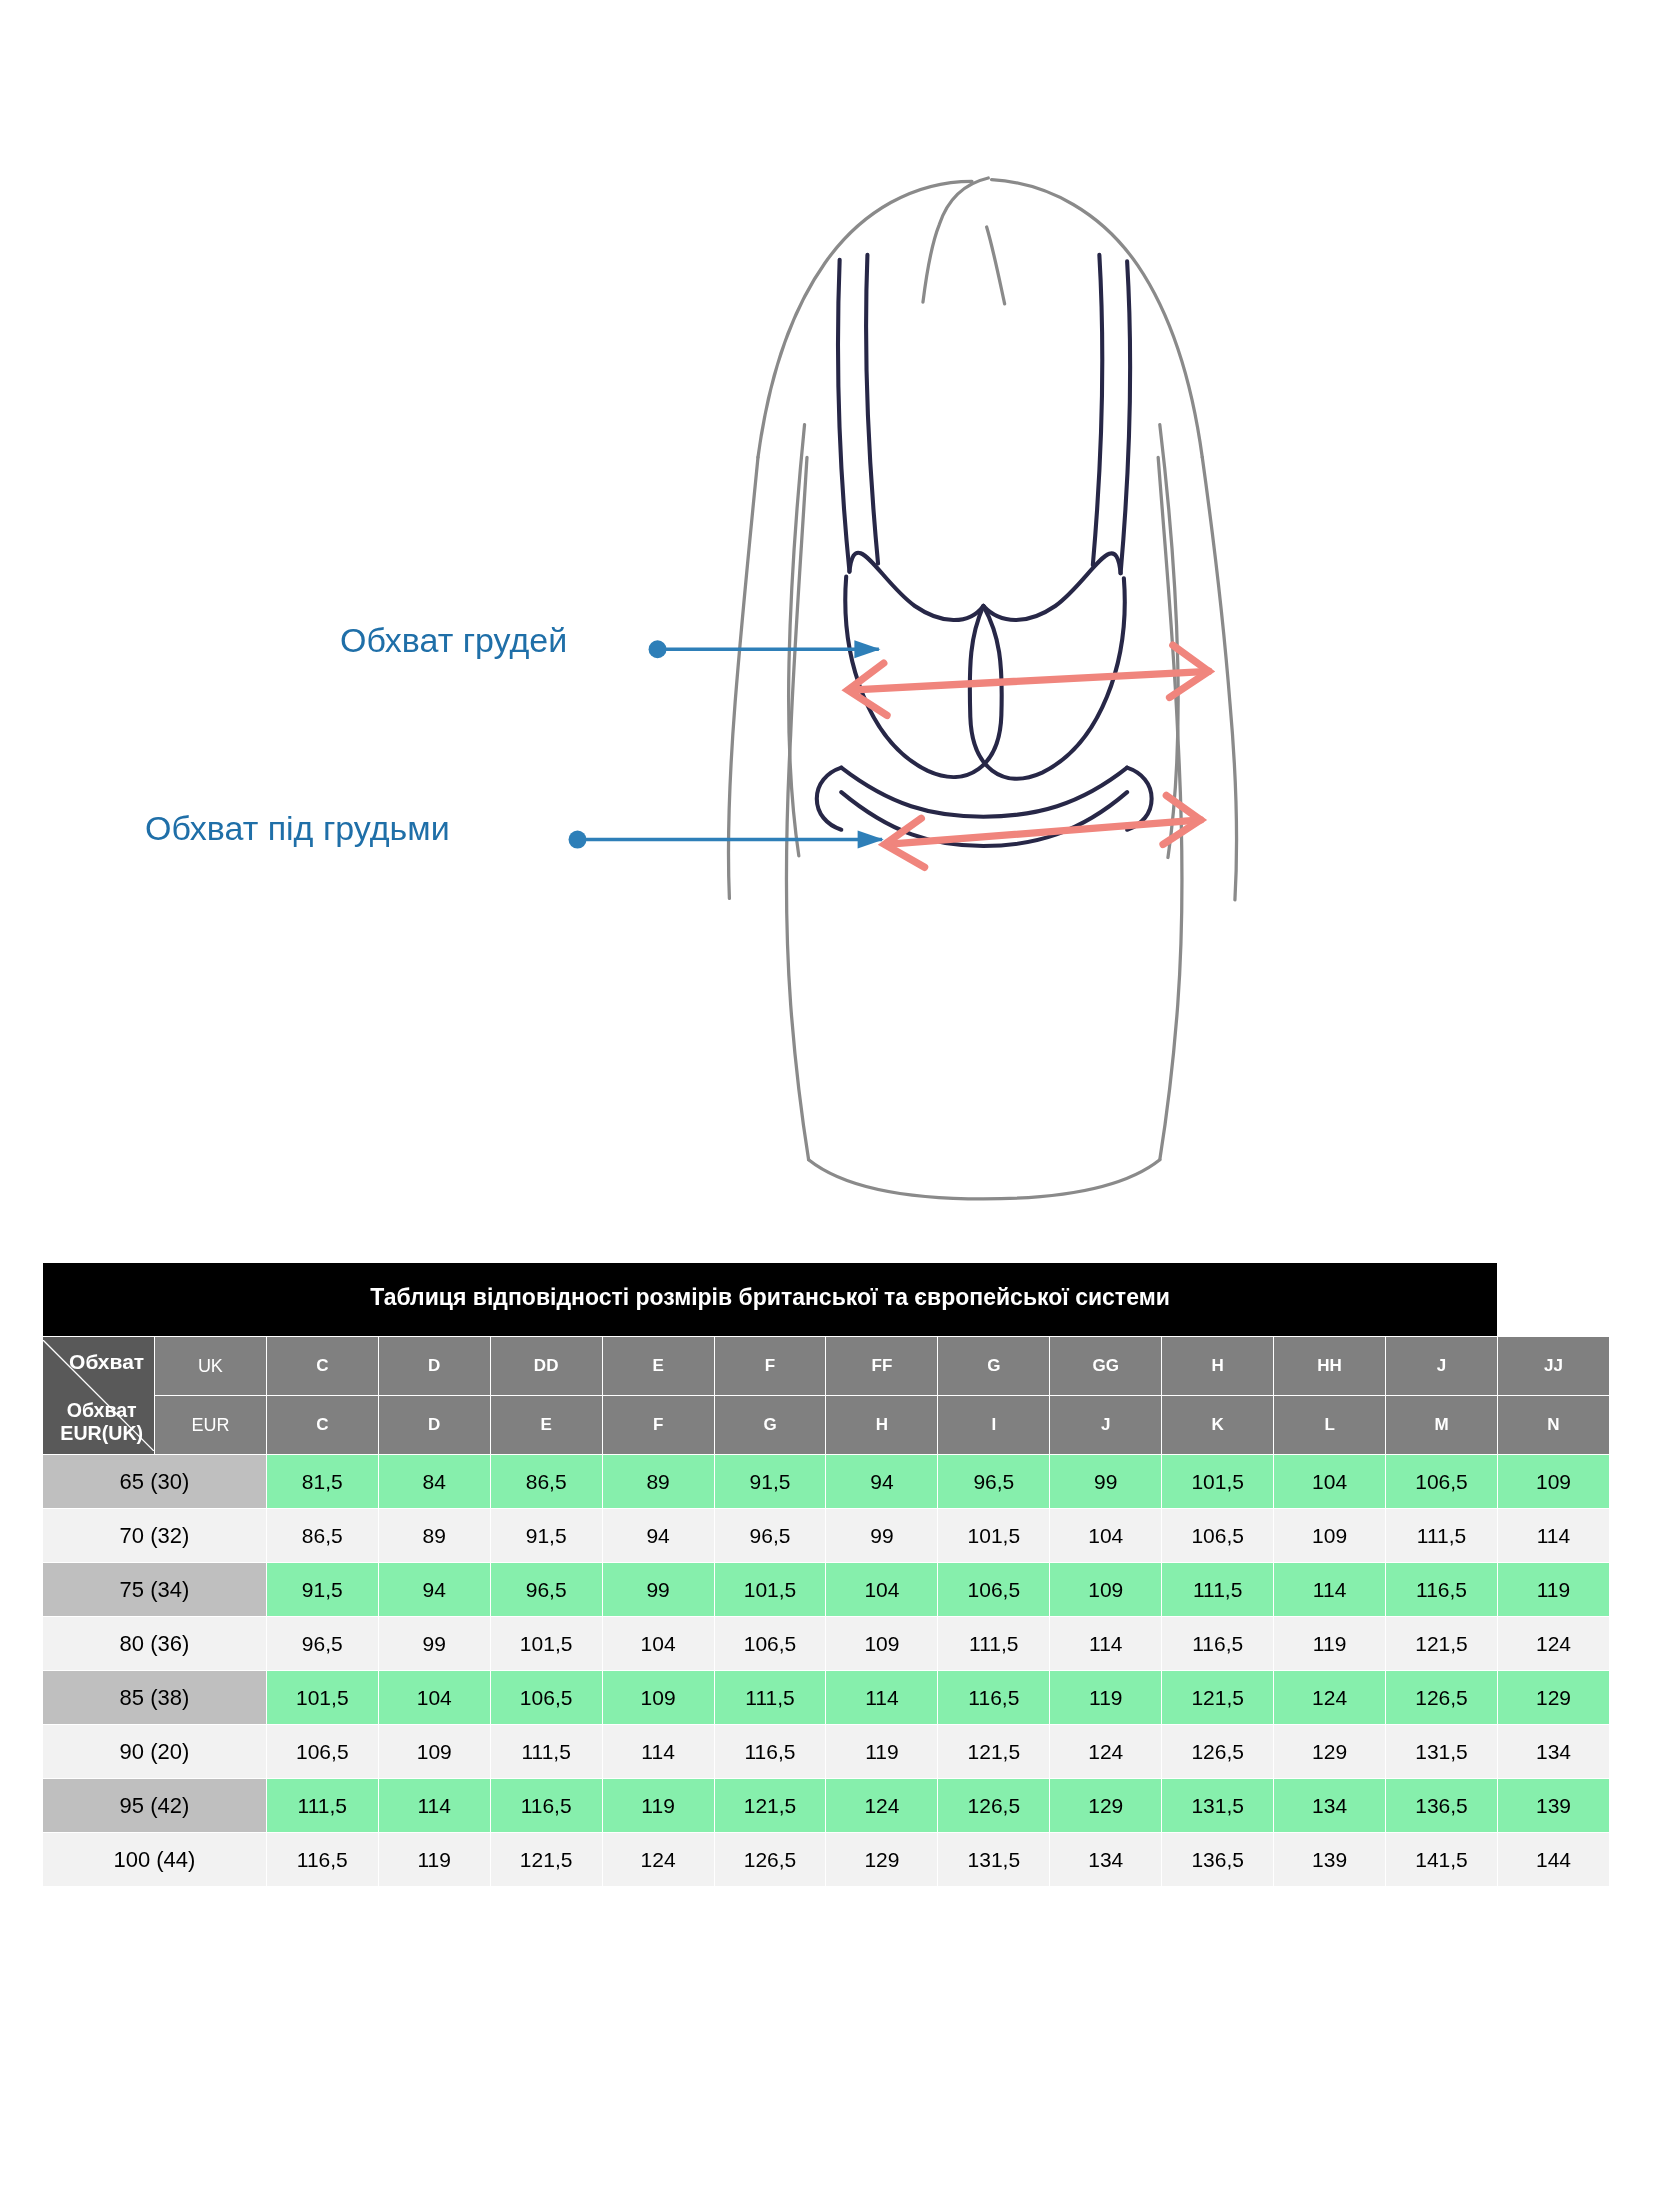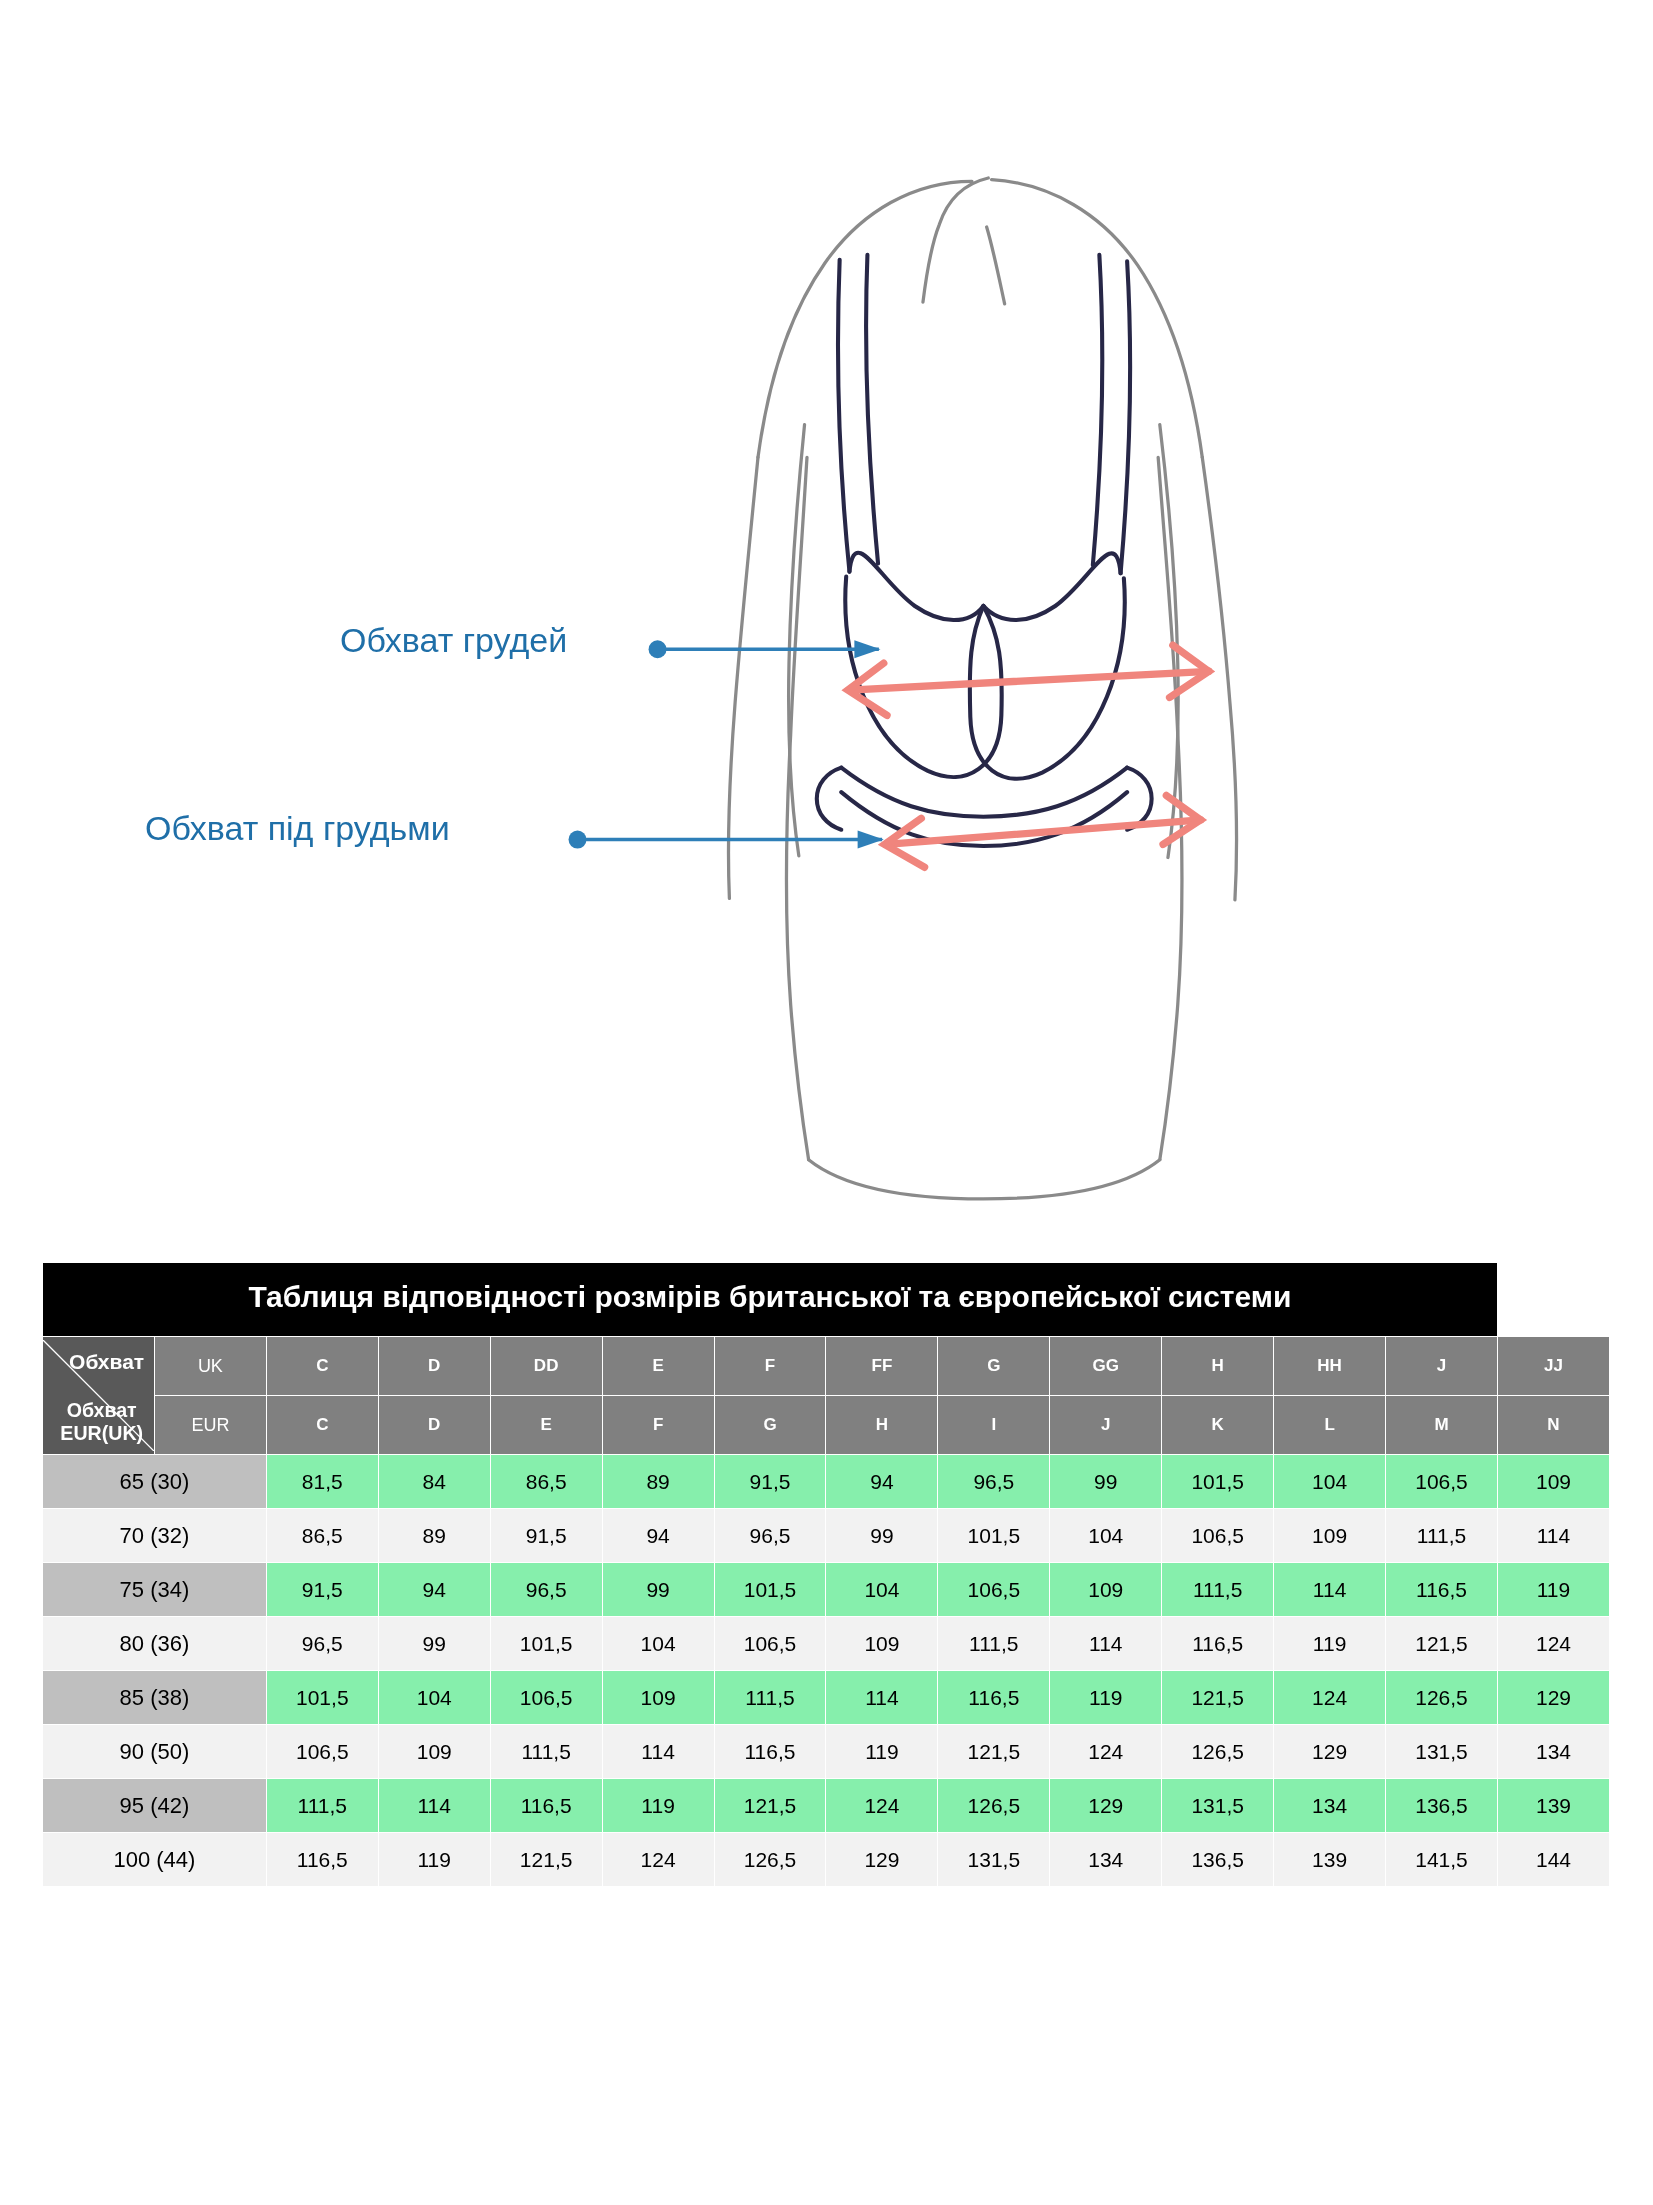--- a/index.html
+++ b/index.html
@@ -62,21 +62,21 @@
   }
   table.size-table td, table.size-table th {
     border: 0.8px solid #ffffff;
     text-align: center;
     vertical-align: middle;
     font-family: "Liberation Sans", sans-serif;
   }
   .title-row td {
     background: #000000;
     color: #ffffff;
-    font-size: 30px;
+    font-size: 23px;
     font-weight: bold;
     height: 62px;
     padding: 3.3px 0 8.2px 0;
     border: none;
   }
   .hdr-cell {
     background: #808080;
     color: #ffffff;
     font-size: 17px;
     font-weight: bold;
@@ -335,21 +335,21 @@
           <td class="data-cell">111,5</td>
           <td class="data-cell">114</td>
           <td class="data-cell">116,5</td>
           <td class="data-cell">119</td>
           <td class="data-cell">121,5</td>
           <td class="data-cell">124</td>
           <td class="data-cell">126,5</td>
           <td class="data-cell">129</td>
         </tr>
         <tr class="light">
-          <td class="row-head" colspan="2">90 (50)</td>
+          <td class="row-head" colspan="2">90 (20)</td>
           <td class="data-cell">106,5</td>
           <td class="data-cell">109</td>
           <td class="data-cell">111,5</td>
           <td class="data-cell">114</td>
           <td class="data-cell">116,5</td>
           <td class="data-cell">119</td>
           <td class="data-cell">121,5</td>
           <td class="data-cell">124</td>
           <td class="data-cell">126,5</td>
           <td class="data-cell">129</td>

